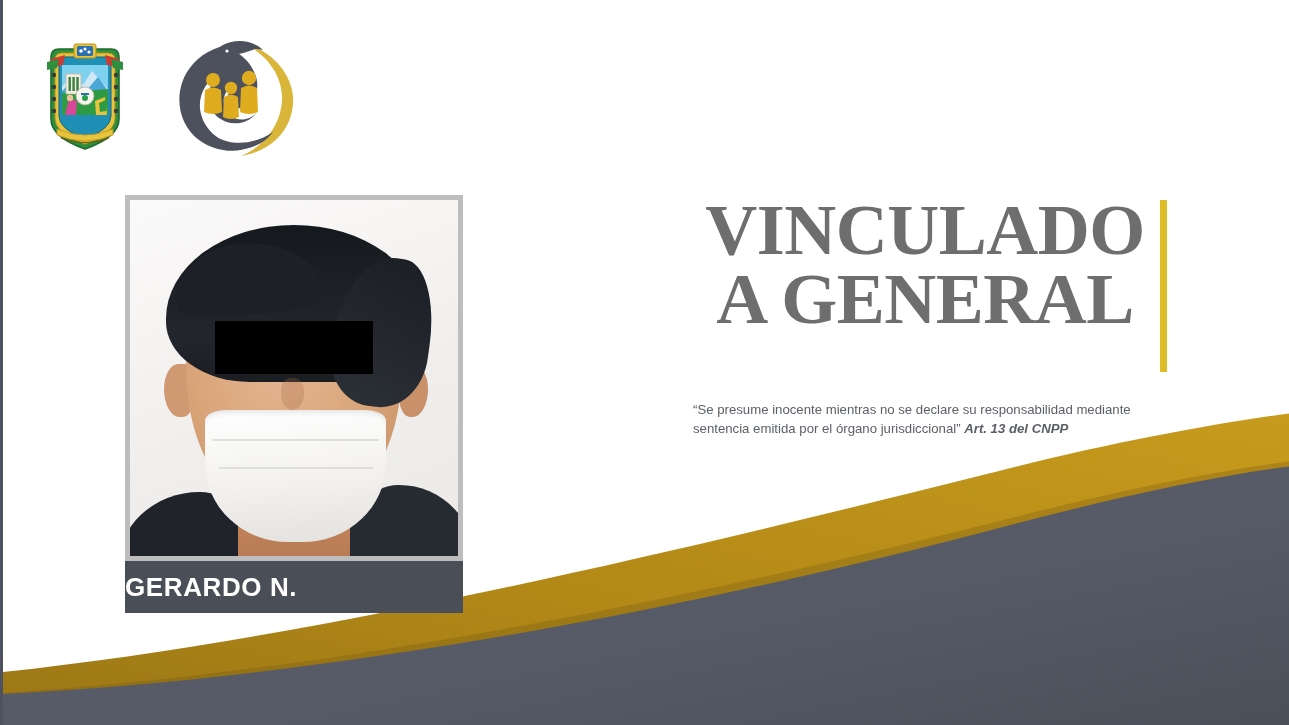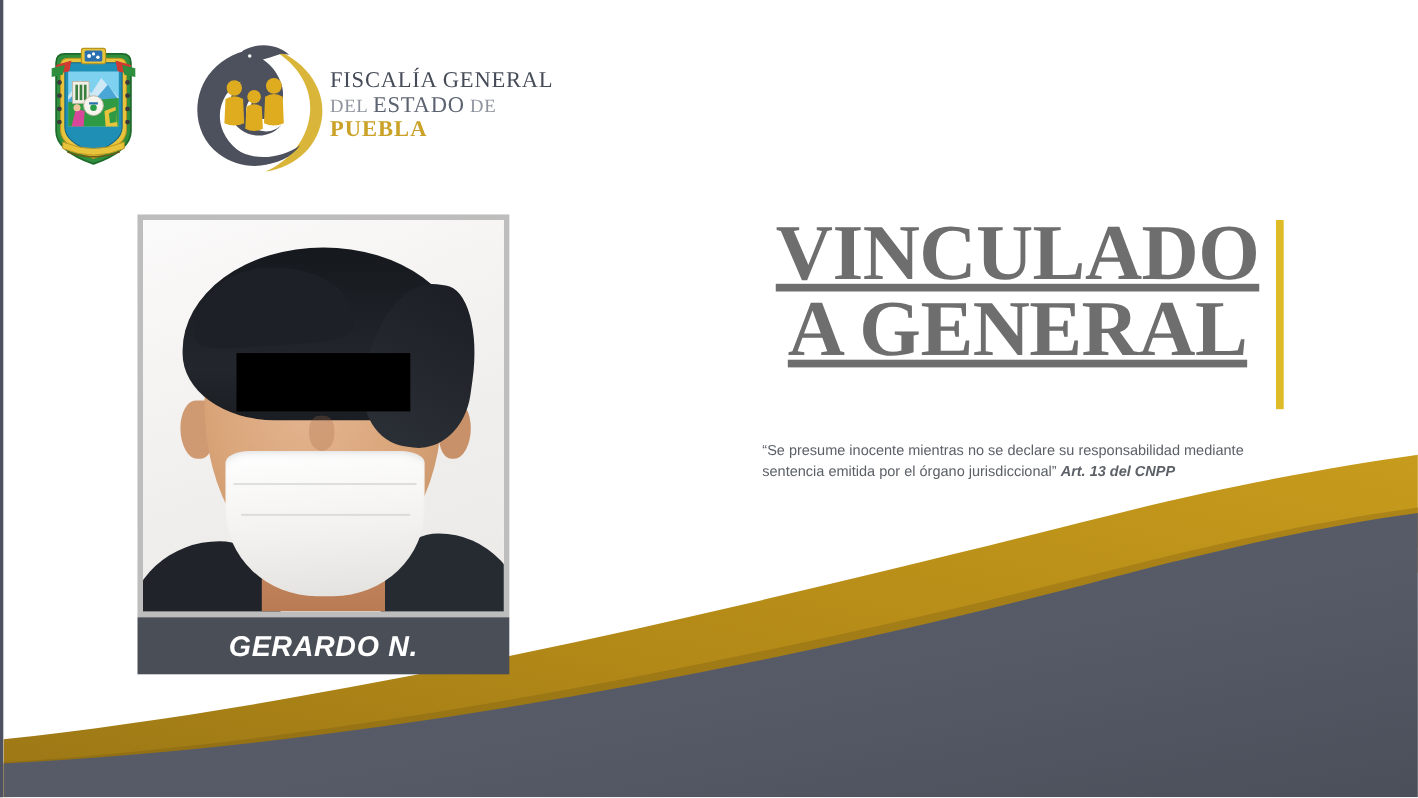--- a/index.html
+++ b/index.html
@@ -89,35 +89,34 @@
          box-shadow:inset 0 6px 9px -6px rgba(0,0,0,.18); }
   .p-mask-f1{ position:absolute; left:25%; top:67%; width:51%; height:2px;
          background:rgba(0,0,0,.10); border-radius:2px; }
   .p-mask-f2{ position:absolute; left:27%; top:75%; width:47%; height:2px;
          background:rgba(0,0,0,.09); border-radius:2px; }
   .p-nose{ position:absolute; left:46%; top:50%; width:7%; height:9%;
          background:rgba(160,105,70,.28); border-radius:40% 40% 50% 50%; }
 
   #name-bar{
     width:338px; height:52px; background:#4a4e57;
-    display:flex; align-items:center; justify-content:center;font-style:italic;
+    display:flex; align-items:center; justify-content:flex-start;
   }
   #name-bar span{
     color:#ffffff; font-weight:700; font-size:26px; letter-spacing:.6px;
   }
 
   
   #headline-block{ position:absolute; left:690px; top:196px; width:480px; }
   #headline{
     font-family:"Liberation Serif", serif;
     font-weight:700; color:#6e6e6e;
     font-size:72px; line-height:0.96; text-align:center;
     letter-spacing:-.5px;
     padding-right:16px;
-    text-decoration:underline;
   }
   #headline .ln{ display:block; }
   #gold-rule{
     position:absolute; left:1157px; top:200px;
     width:7px; height:172px; background:#ddbc28;
   }
   #disclaimer{
     position:absolute; left:690px; top:400px; width:486px;
     font-size:13.2px; line-height:1.45; color:#5b5f66;
     text-align:left;
@@ -240,25 +239,20 @@
       <g fill="#e0ac1f">
         <circle cx="48" cy="44" r="7"></circle>
         <path d="M40,54 q8,-5 16,0 l1,22 q-9,4 -18,0 Z"></path>
         <circle cx="66" cy="52" r="6.2"></circle>
         <path d="M59,61 q7,-4.5 14,0 l1,20 q-8,4 -16,0 Z"></path>
         <circle cx="84" cy="42" r="7.2"></circle>
         <path d="M76,52 q8,-5 16,0 l1,24 q-9,4 -18,0 Z"></path>
       </g>
     </svg>
 
-    <div id="logo-text">
-      <span class="l1">FISCALÍA GENERAL</span>
-      <span class="l2"><span>DEL</span> <span class="big">ESTADO</span> <span>DE</span></span>
-      <span class="l3">PUEBLA</span>
-    </div>
   </div>
 
   <div id="portrait-block">
     <div id="photo-frame">
       <div id="photo-inner">
         <div class="p-bg"></div>
         <div class="p-shoulder-l"></div>
         <div class="p-shoulder-r"></div>
         <div class="p-neck"></div>
         <div class="p-ear-l"></div>

